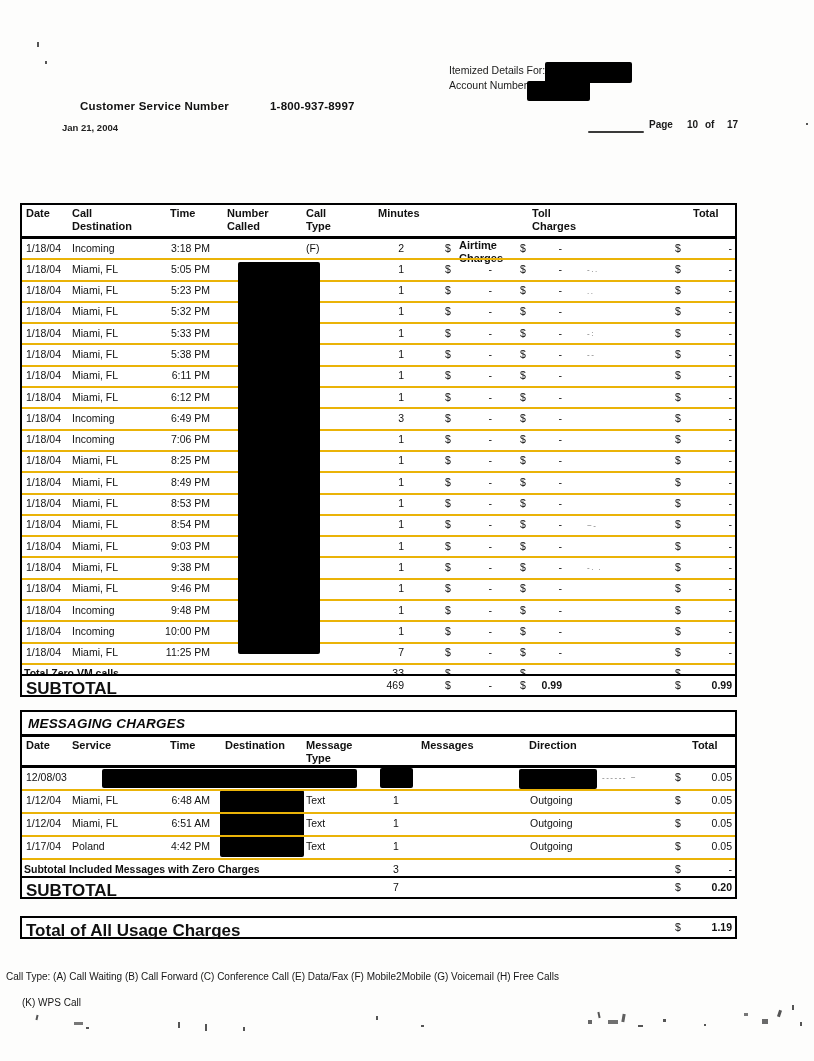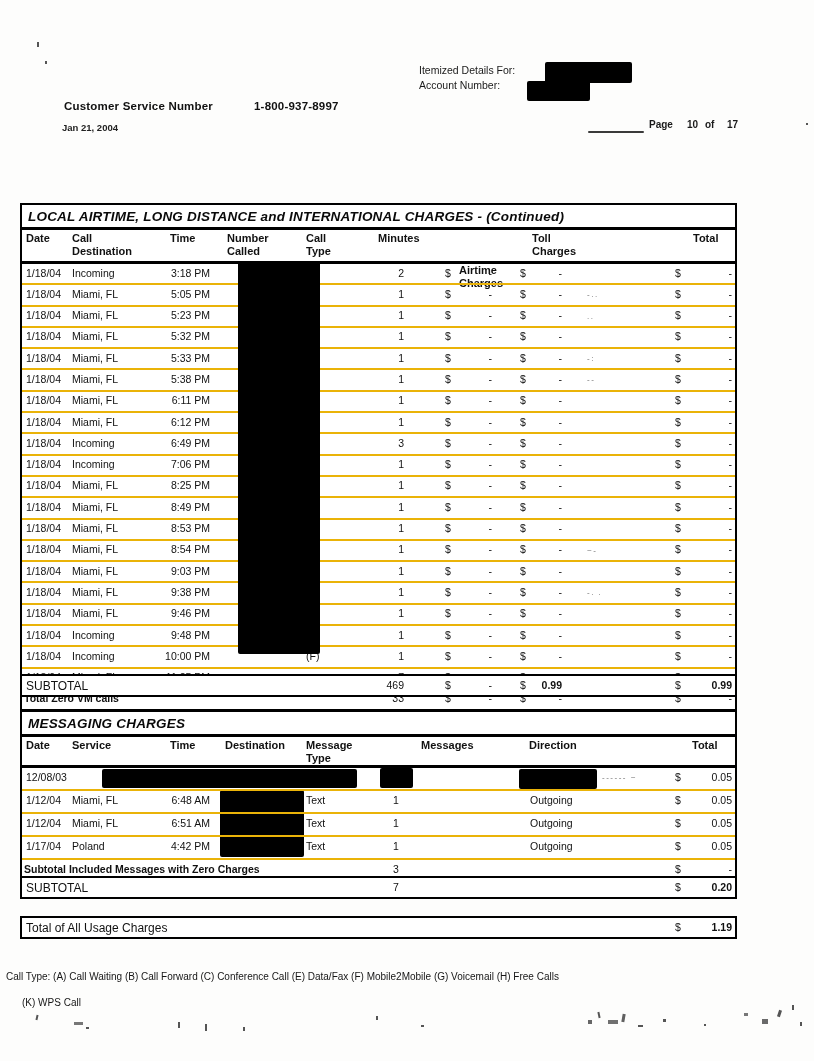--- a/index.html
+++ b/index.html
@@ -5,22 +5,22 @@
   html,body{margin:0;padding:0;background:#e8e8e8;}
   .page{
     position:relative;width:814px;height:1061px;background:#fdfdfc;
     font-family:"Liberation Sans", sans-serif;color:#111;overflow:hidden;
     margin:0 auto;
   }
   .abs{position:absolute;white-space:nowrap;}
   .redaction{position:absolute;background:#000;border-radius:2px;}
 
   
-  .lbl{font-size:10.5px;font-weight:bold;color:#1a1a1a;}
-  .csn{font-size:11.5px;font-weight:bold;letter-spacing:.2px;}
+  .lbl{font-size:10.5px;font-weight:bold;color:#1a1a1a;margin-left:30px;}
+  .csn{font-size:11.5px;font-weight:bold;letter-spacing:.2px;margin-left:16px;}
   .smalldate{font-size:9.5px;font-weight:bold;color:#222;}
   .pg{font-size:10px;font-weight:bold;color:#1a1a1a;}
   .pg-line{position:absolute;width:56px;height:2px;background:#3a3a3a;border-radius:1px;}
 
   
   .tbl{position:absolute;left:20px;width:717px;box-sizing:border-box;border:2px solid #000;background:#fff;}
   .tbl-title{border-bottom:3px solid #000;font-style:italic;font-weight:bold;font-size:13.5px;
              padding:4px 6px 3px 6px;letter-spacing:.2px;color:#0a0a0a;}
   .thead{position:relative;border-bottom:3px solid #000;font-weight:bold;font-size:11px;}
   .thead.h-air{height:31px;}
@@ -54,21 +54,21 @@
   .m-service{left:50px;}
   .m-time{left:120px;width:68px;text-align:right;}
   .m-type{left:284px;}
   .m-msgs{left:352px;width:44px;text-align:center;}
   .m-dir{left:508px;}
 
   
   .boxrow{position:absolute;left:20px;width:717px;height:23px;box-sizing:border-box;
           border:2px solid #000;background:#fff;}
   .boxrow .c{top:3px;}
-  .boxrow .label{font-size:12px;font-weight:normal;left:4px;}
+  .boxrow .label{font-size:17px;font-weight:bold;left:4px;}
 
   .legend{font-size:10px;color:#161616;}
 
   
   .nz{position:absolute;background:#555;}
 </style>
 </head>
 <body>
 
 <div class="page">
@@ -85,21 +85,20 @@
   <span class="abs csn" style="left:254px;top:100px;">1-800-937-8997</span>
   <span class="abs smalldate" style="left:62px;top:122px;">Jan 21, 2004</span>
 
   <div class="pg-line" style="left:588px;top:131px;"></div>
   <span class="abs pg" style="left:649px;top:119px;">Page</span>
   <span class="abs pg" style="left:687px;top:119px;">10</span>
   <span class="abs pg" style="left:705px;top:119px;">of</span>
   <span class="abs pg" style="left:727px;top:119px;">17</span>
 
   <div class="tbl" style="top:203px;">
-    <div class="tbl-title">LOCAL AIRTIME, LONG DISTANCE and INTERNATIONAL CHARGES  - (Continued)</div>
     <div class="thead h-air">
       <span class="hc" style="left:4px;">Date</span>
       <span class="hc" style="left:50px;"><span>Call</span><span class="l2">Destination</span></span>
       <span class="hc" style="left:148px;">Time</span>
       <span class="hc" style="left:205px;"><span>Number</span><span class="l2">Called</span></span>
       <span class="hc" style="left:284px;"><span>Call</span><span class="l2">Type</span></span>
       <span class="hc" style="left:356px;">Minutes</span>
       <span class="hc" style="left:437px;margin-top:32px;"><span>Airtime</span><span class="l2">Charges</span></span>
       <span class="hc" style="left:510px;"><span>Toll</span><span class="l2">Charges</span></span>
       <span class="hc" style="left:671px;">Total</span>

